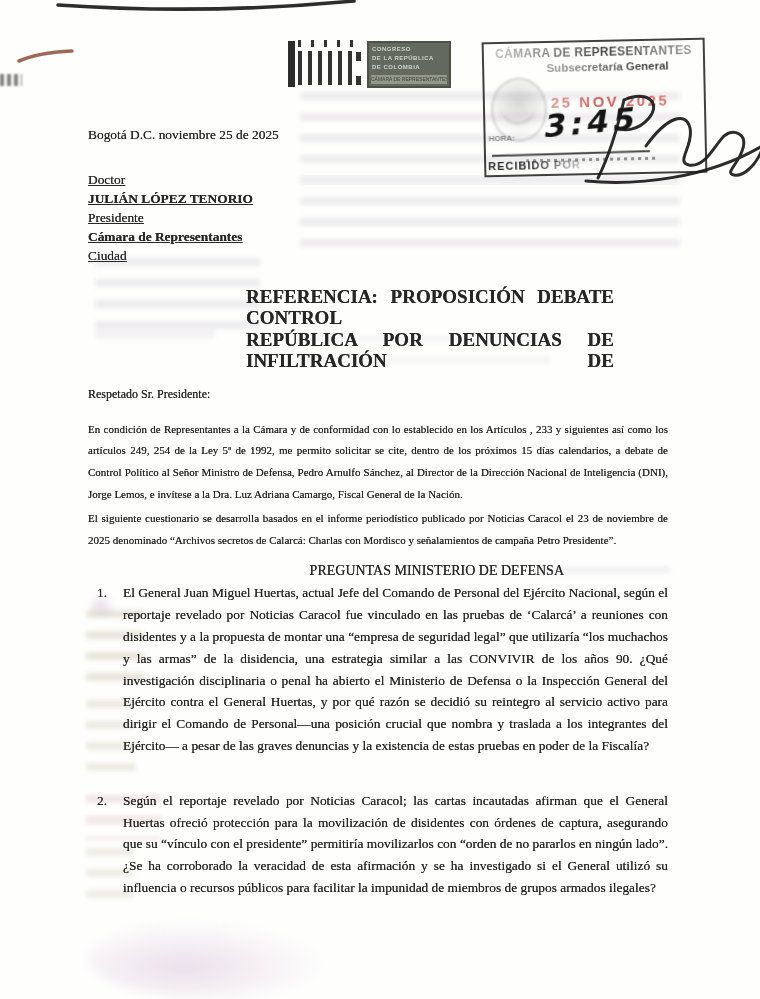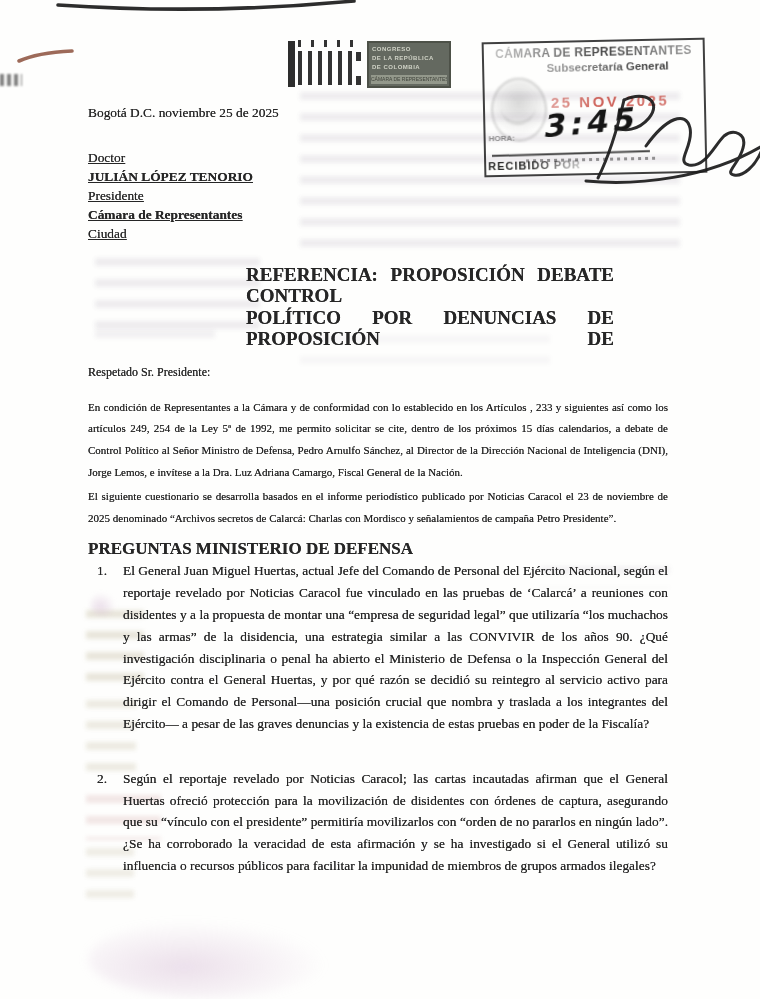--- a/index.html
+++ b/index.html
@@ -65,34 +65,34 @@
   .hora-line{position:absolute;left:6px;top:110px;width:158px;border-top:2px solid rgba(25,25,25,.8);
     transform:rotate(-.6deg);}
   .hora-dots{position:absolute;left:40px;top:116px;width:130px;height:3px;opacity:.5;
     background:repeating-linear-gradient(90deg,#333 0 3px,transparent 3px 7px);}
   .stamp-recibido{position:absolute;left:2px;bottom:3px;font-weight:bold;font-size:11px;
     letter-spacing:1px;color:#1d1d1d;white-space:nowrap;
     -webkit-mask-image:linear-gradient(90deg,rgba(0,0,0,.95) 45%,rgba(0,0,0,.25));
     mask-image:linear-gradient(90deg,rgba(0,0,0,.95) 45%,rgba(0,0,0,.25));}
   .signature{position:absolute;left:528px;top:88px;z-index:4;}
   
-  .content{position:absolute;left:88px;top:102px;width:580px;z-index:1;
+  .content{position:absolute;left:88px;top:124px;width:580px;z-index:1;
     text-shadow:0 0 .5px rgba(38,38,38,.85);}
   .content p{margin:0;}
   .dateline{font-size:13.4px;line-height:21.8px;margin-bottom:24px !important;}
   .recipient{margin-bottom:21px;}
   .recipient p{font-size:13.4px;line-height:19px;text-decoration:underline;}
   .b{font-weight:bold;}
   .reference{margin-left:158px;width:368px;font-weight:bold;font-size:19px;
     line-height:21.5px;margin-bottom:12px;}
   .ref-line{text-align:justify;text-align-last:justify;}
   .ref-line.last{text-align-last:left;}
   .greeting{font-size:12px;line-height:21.8px;margin-bottom:13px !important;}
   .para{font-size:11px;line-height:21.8px;text-align:justify;margin-bottom:2px !important;}
-  .section-heading{font-size:17px;font-weight:bold;text-align:left;
+  .section-heading{font-size:14px;font-weight:normal;text-align:right;
     margin:9px 104px 1px 0;line-height:21px;}
   .question{position:relative;padding-left:35px;font-size:13.4px;line-height:21.8px;
     text-align:justify;margin-bottom:33px;}
   .qnum{position:absolute;left:9px;top:0;}
 </style>
 </head>
 <body>
 
 <div class="page">
 
@@ -158,21 +158,21 @@
     <div class="recipient">
       <p>Doctor</p>
       <p class="b">JULIÁN LÓPEZ TENORIO</p>
       <p>Presidente</p>
       <p class="b">Cámara de Representantes</p>
       <p>Ciudad</p>
     </div>
 
     <div class="reference">
       <div class="ref-line">REFERENCIA: PROPOSICIÓN DEBATE CONTROL</div>
-      <div class="ref-line">POLÍTICO POR DENUNCIAS DE PROPOSICIÓN DE</div>
+      <div class="ref-line">REPÚBLICA POR DENUNCIAS DE INFILTRACIÓN DE</div>
     </div>
 
     <p class="greeting">Respetado Sr. Presidente:</p>
 
     <p class="para">En condición de Representantes a la Cámara y de conformidad con lo establecido en los Artículos , 233 y siguientes así como los artículos 249, 254 de la Ley 5ª de 1992, me permito solicitar se cite, dentro de los próximos 15 días calendarios, a debate de Control Político al Señor Ministro de Defensa, Pedro Arnulfo Sánchez, al Director de la Dirección Nacional de Inteligencia (DNI), Jorge Lemos, e invítese a la Dra. Luz Adriana Camargo, Fiscal General de la Nación.</p>
     <p class="para">El siguiente cuestionario se desarrolla basados en el informe periodístico publicado por Noticias Caracol el 23 de noviembre de 2025 denominado “Archivos secretos de Calarcá: Charlas con Mordisco y señalamientos de campaña Petro Presidente”.</p>
 
     <h3 class="section-heading">PREGUNTAS MINISTERIO DE DEFENSA</h3>
 
     <div class="question">

